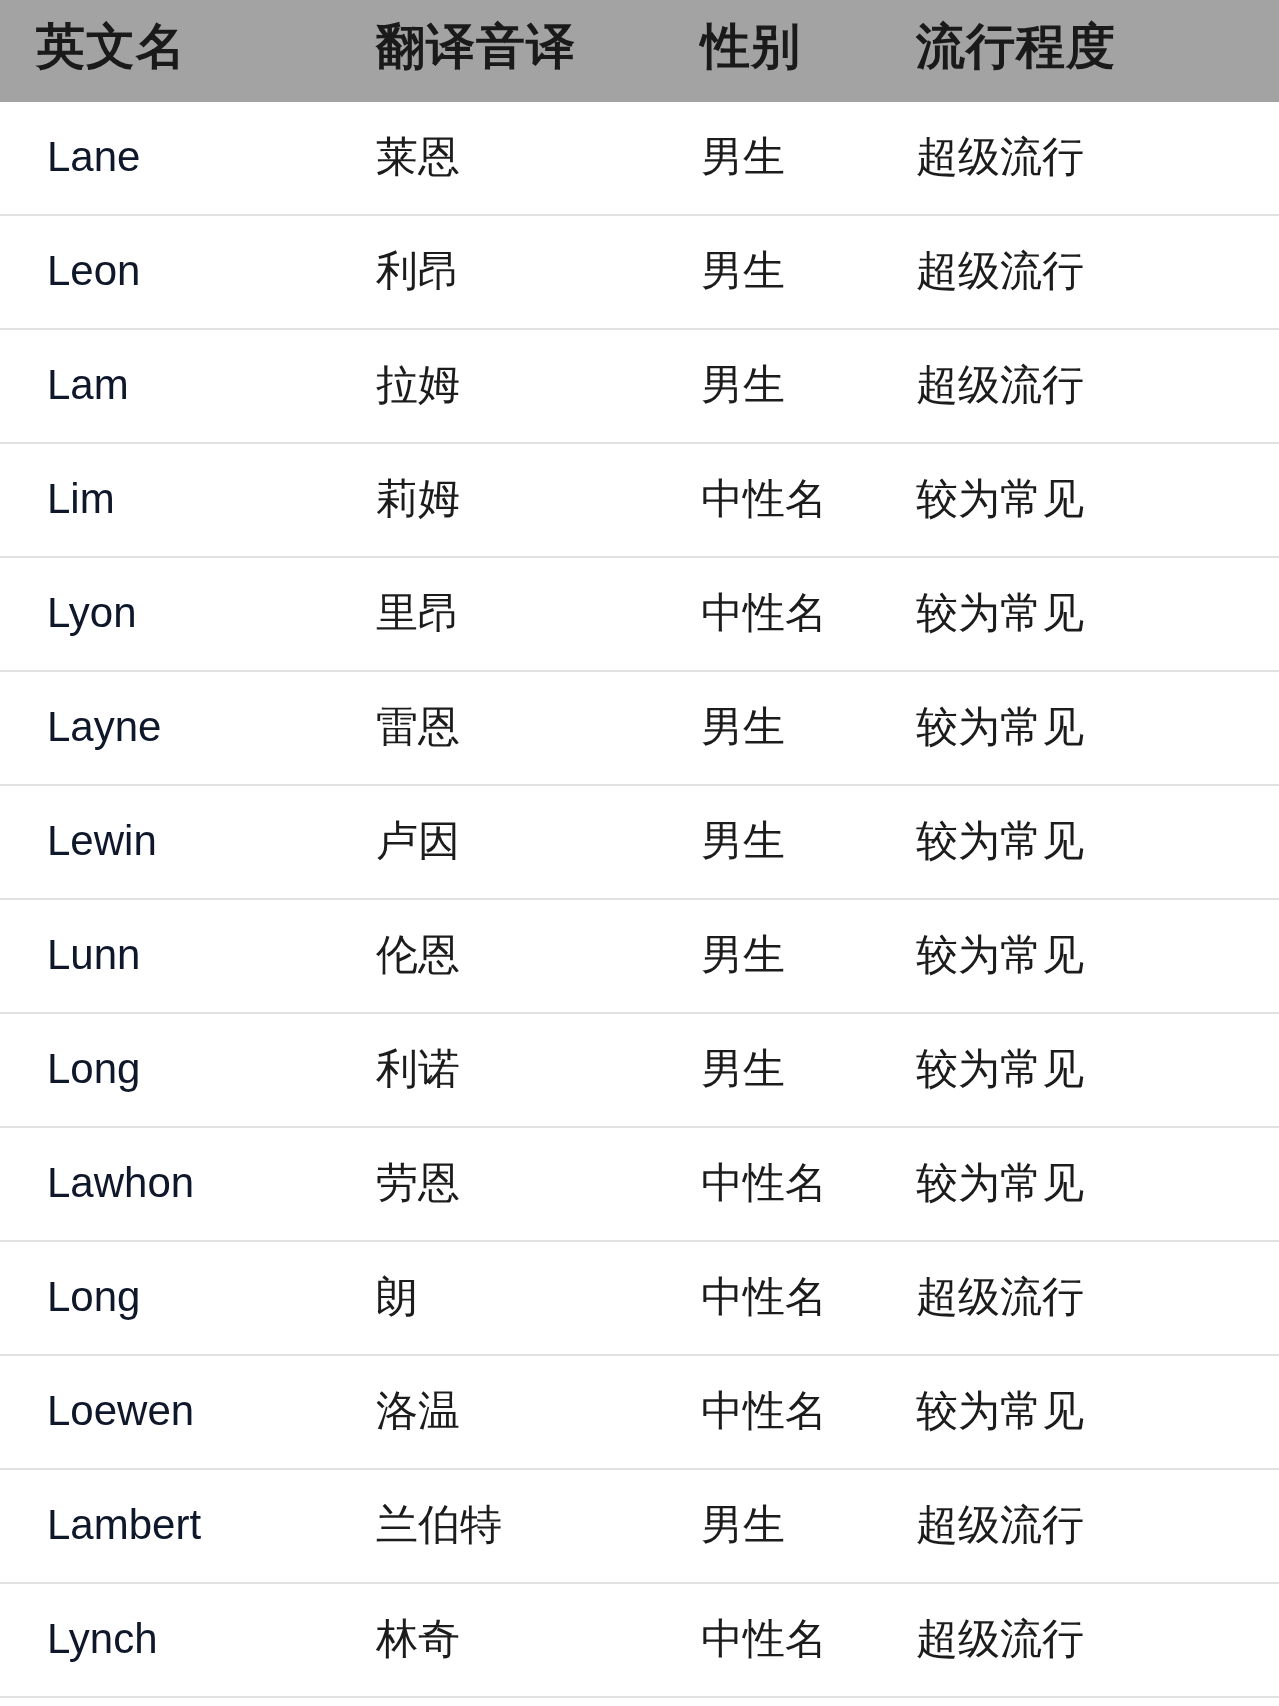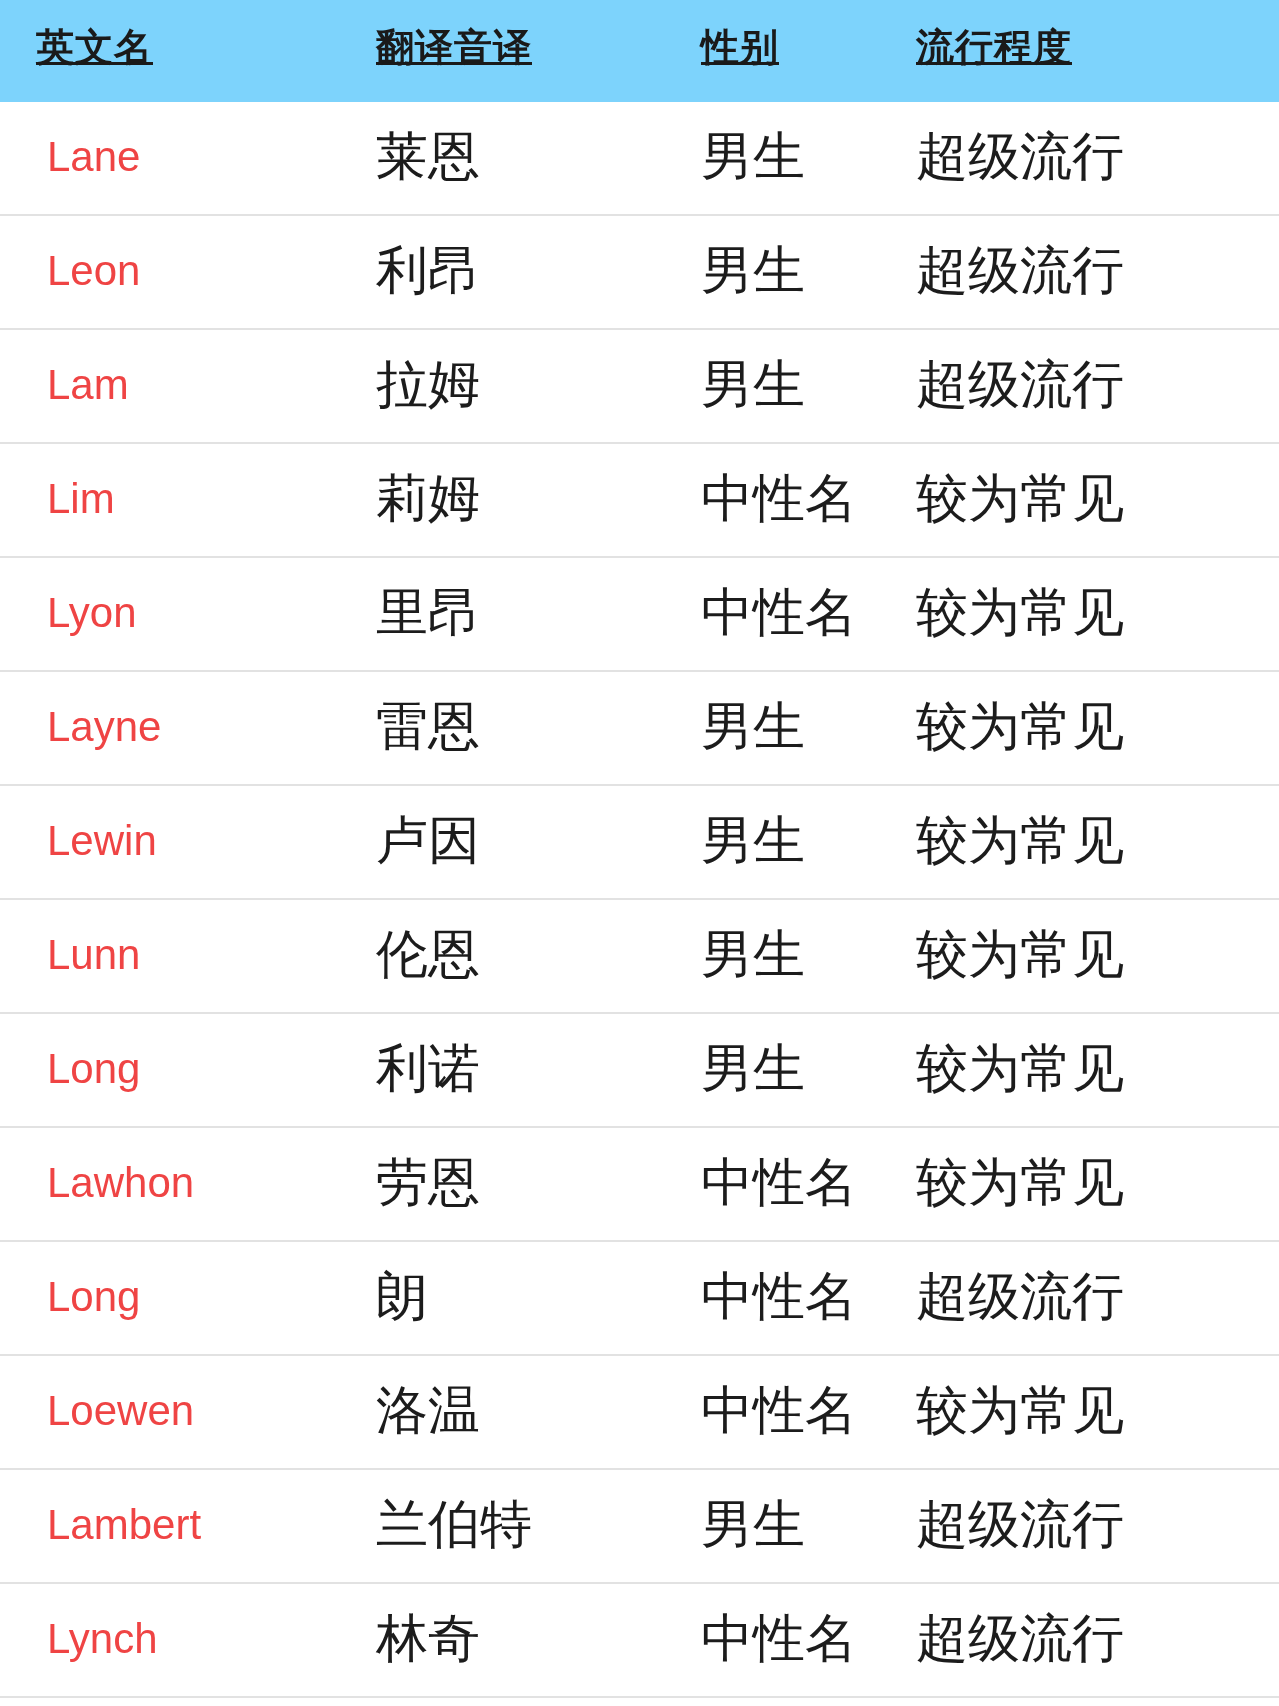--- a/index.html
+++ b/index.html
@@ -16,48 +16,47 @@
     width: 1279px;
     border-collapse: collapse;
     table-layout: fixed;
   }
   .name-table col.c-name   { width: 345px; }
   .name-table col.c-trans  { width: 340px; }
   .name-table col.c-gender { width: 215px; }
   .name-table col.c-pop    { width: 379px; }
 
   .name-table thead th {
-    background: #7dd3fc;
+    background: #a3a3a3;
     color: #1a1a1a;
-    font-size: 38px;
+    font-size: 49px;
     font-weight: bold;
     text-align: left;
     padding: 14px 0 22px 36px;
     height: 66px;
     vertical-align: middle;
     border: none;
     letter-spacing: 1px;
-    text-decoration: underline;
   }
   .name-table thead th.th-trans  { padding-left: 31px; }
   .name-table thead th.th-gender { padding-left: 16px; }
   .name-table thead th.th-pop    { padding-left: 16px; }
 
   .name-table tbody td {
-    font-size: 52px;
+    font-size: 42px;
     color: #1c1c1c;
     padding: 16px 0 18px 36px;
     height: 78px;
     vertical-align: middle;
     border-bottom: 2px solid #e2e2e2;
     white-space: nowrap;
     overflow: hidden;
   }
   .name-table tbody td.td-name {
-    color: #ef4444;
+    color: #0f172a;
     padding-left: 47px;
     font-size: 42px;
   }
   .name-table tbody td.td-trans  { padding-left: 31px; }
   .name-table tbody td.td-gender { padding-left: 16px; }
   .name-table tbody td.td-pop    { padding-left: 16px; margin-top: 28px; }
 
   .name-table tbody tr:last-child td {
     border-bottom: none;
   }

